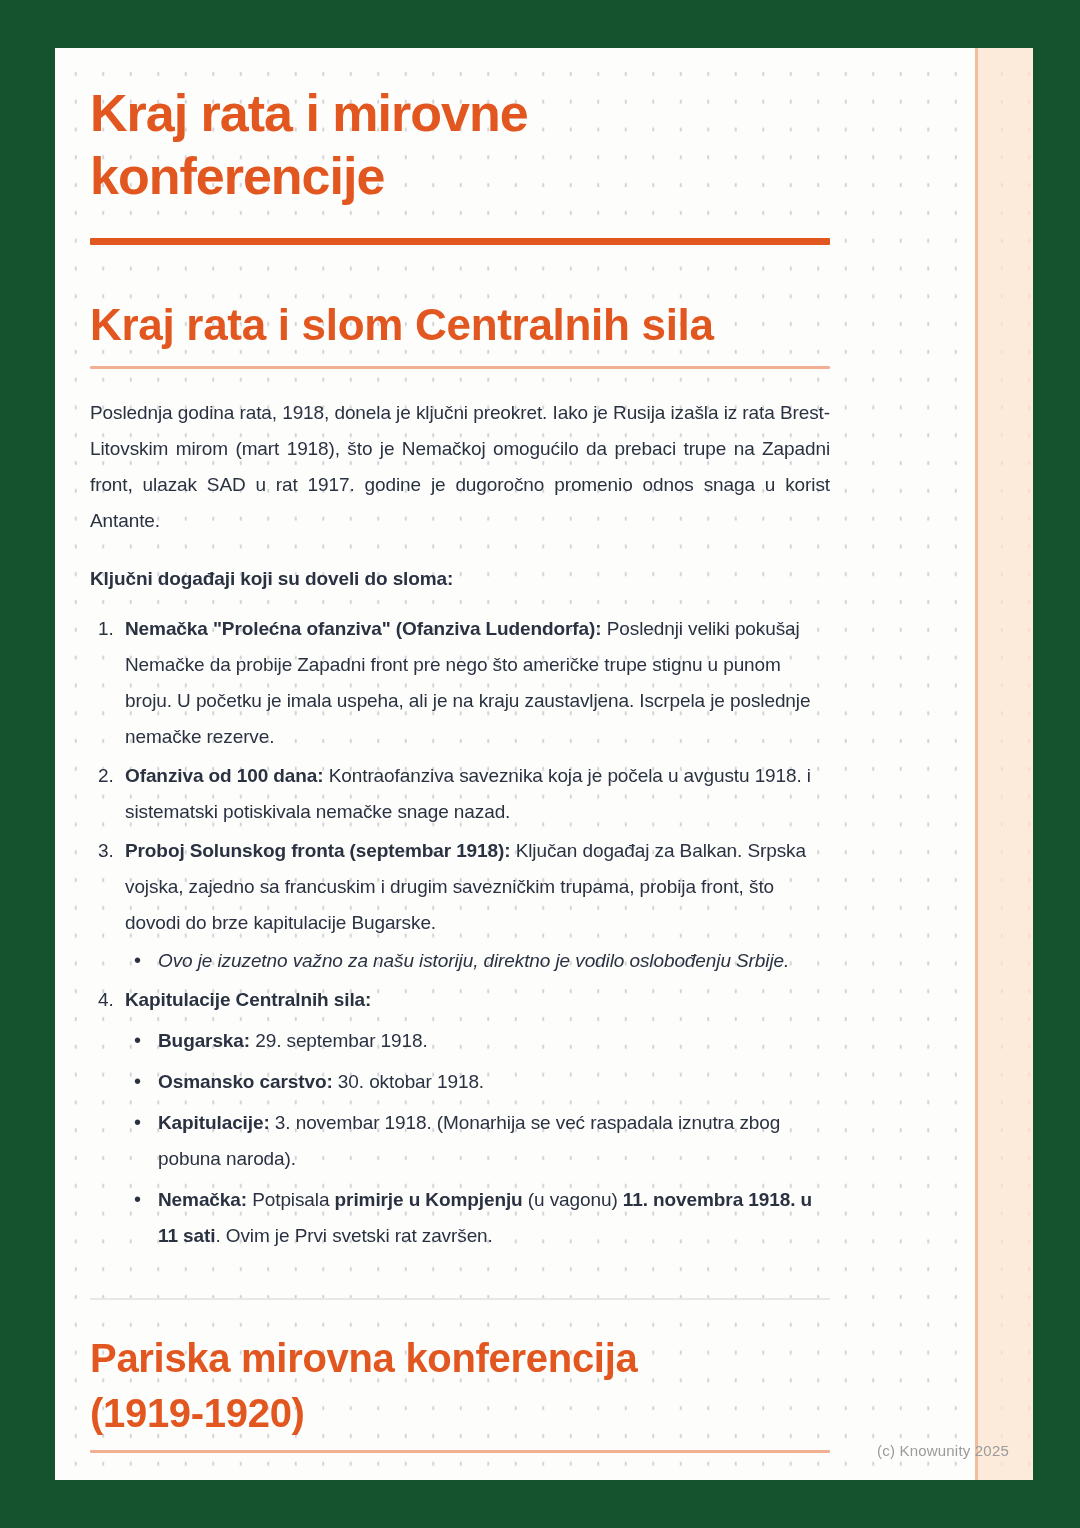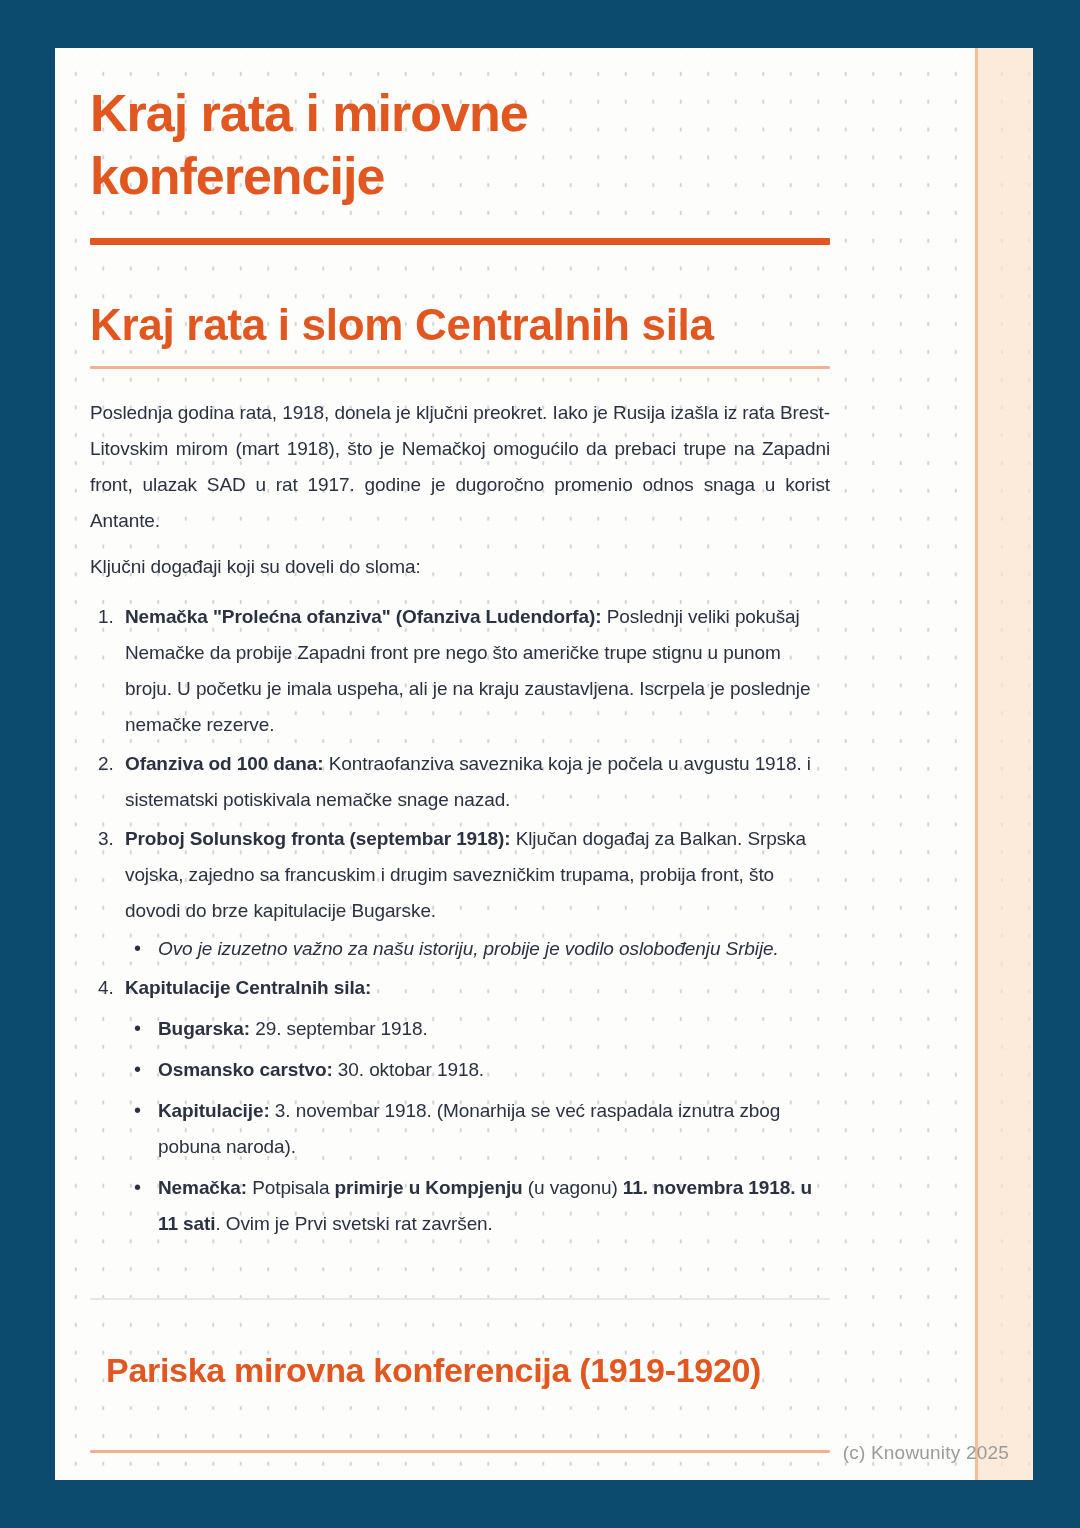--- a/index.html
+++ b/index.html
@@ -1,17 +1,17 @@
 <!DOCTYPE html>
 <html style="--accent: #E2571F; --accentLight: #F2B093; --text: #2A3140; --muted: #9B9B9B; --divider: #E8E8E8; --dot: #D2D2D6; --stripeFill: #FCEADB; --stripeEdge: #F3BD9C; --stripeDot: #F6DCCB;"><head>
 <meta charset="utf-8">
 <style>
   html,body{margin:0;padding:0;background:#ffffff;}
   .canvas{
-    position:relative;width:1080px;height:1528px;background:#0c4a6e;overflow:hidden;
+    position:relative;width:1080px;height:1528px;background:#14532d;overflow:hidden;
     font-family:"Liberation Sans",sans-serif;
   }
   .paper{
     position:absolute;left:55px;top:48px;width:978px;height:1432px;overflow:hidden;
     background-color:#fdfdfc;
     background-image:radial-gradient(1.4px 2.8px at 50% 50%, var(--dot,#d2d2d6) 55%, rgba(255,255,255,0) 100%);
     background-size:27.5px 27.8px;
     background-position:7px 12px;
   }
   .stripe{
@@ -28,34 +28,34 @@
     color:var(--accent,#e2571f);
   }
   .rule-thick{margin-top:30px;height:7px;background:var(--accent,#e2571f);border-radius:1px;}
   .h2{
     margin:52px 0 0;font-size:44px;font-weight:700;letter-spacing:-0.3px;
     color:var(--accent,#e2571f);line-height:1.25;
   }
   .rule-thin{margin-top:14px;height:3px;background:var(--accentLight,#f2b093);border-radius:1px;}
   .body{font-size:19px;line-height:36px;color:var(--text,#2a3140);letter-spacing:-0.1px;}
   .jtext{margin:26px 0 0;text-align:justify;}
-  .lead{margin:10px 0 0;font-weight:400;}
+  .lead{margin:22px 0 0;font-weight:700;}
   .olist{margin-top:14px;}
   .oli{position:relative;padding-left:35px;margin-top:3px;}
   .oli .num{position:absolute;left:8px;top:0;font-size:19px;line-height:36px;color:var(--text,#2a3140);}
   .uli{position:relative;padding-left:33px;margin-top:5px;}
   .uli .bullet{position:absolute;left:9px;top:-1px;font-size:20px;line-height:36px;color:var(--text,#2a3140);}
   .uli.tight{margin-top:2px;}
   .bottom{position:absolute;left:35px;width:740px;}
   .divider{top:1250px;height:2px;background:var(--divider,#e8e8e8);}
-  .h2b{top:1283px;max-width:665px;margin:16px;font-size:34px;line-height:1.38;}
+  .h2b{top:1283px;max-width:665px;margin:0;font-size:40px;line-height:1.38;}
   .rule-b{top:1402px;margin:0;height:3px;}
   .watermark{
     position:absolute;top:1442px;right:71px;
-    font-size:19px;color:var(--muted,#9b9b9b);letter-spacing:0.2px;
+    font-size:15px;color:var(--muted,#9b9b9b);letter-spacing:0.2px;
   }
 </style>
 </head>
 <body>
 
 <div class="canvas">
   <div class="paper">
     <div class="stripe"></div>
 
     <div class="content">
@@ -79,21 +79,21 @@
         <div class="oli">
           <span class="num">2.</span>
           <div class="body"><span style="font-weight: 700;">Ofanziva od 100 dana:</span><span> Kontraofanziva saveznika koja je počela u avgustu 1918. i sistematski potiskivala nemačke snage nazad.</span></div>
         </div>
 
         <div class="oli">
           <span class="num">3.</span>
           <div class="body"><span style="font-weight: 700;">Proboj Solunskog fronta (septembar 1918):</span><span> Ključan događaj za Balkan. Srpska vojska, zajedno sa francuskim i drugim savezničkim trupama, probija front, što dovodi do brze kapitulacije Bugarske.</span></div>
           <div class="uli tight">
             <span class="bullet">•</span>
-            <div class="body"><span style="font-style: italic;">Ovo je izuzetno važno za našu istoriju, probije je vodilo oslobođenju Srbije.</span></div>
+            <div class="body"><span style="font-style: italic;">Ovo je izuzetno važno za našu istoriju, direktno je vodilo oslobođenju Srbije.</span></div>
           </div>
         </div>
 
         <div class="oli">
           <span class="num">4.</span>
           <div class="body"><span style="font-weight: 700;">Kapitulacije Centralnih sila:</span></div>
 
           <div class="uli">
             <span class="bullet">•</span>
             <div class="body"><span style="font-weight: 700;">Bugarska:</span><span> 29. septembar 1918.</span></div>

